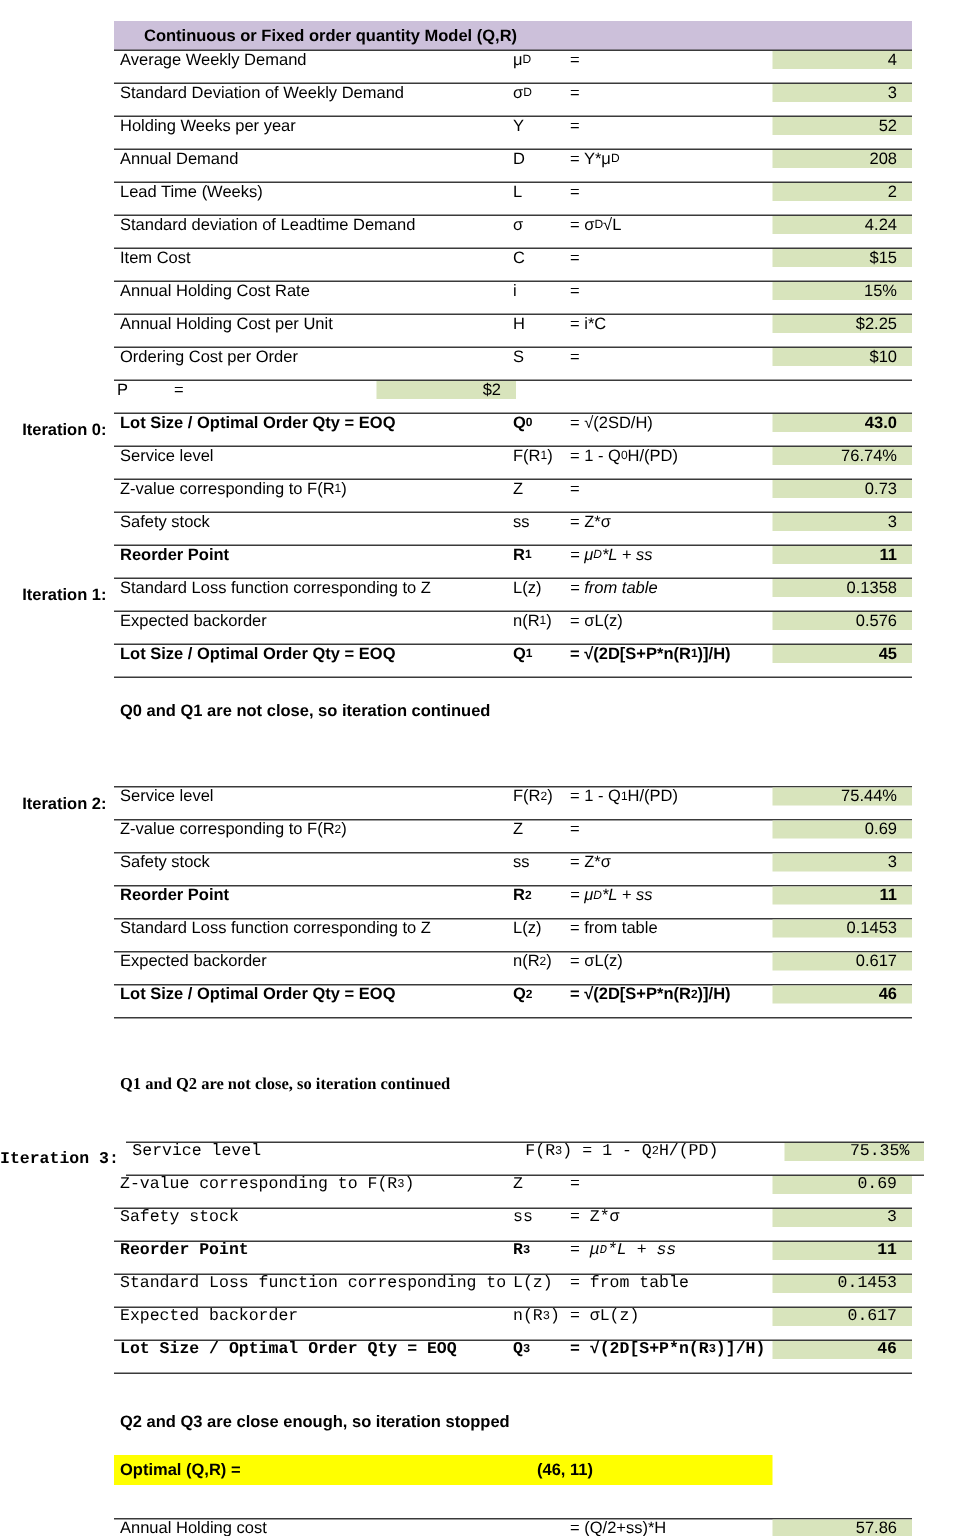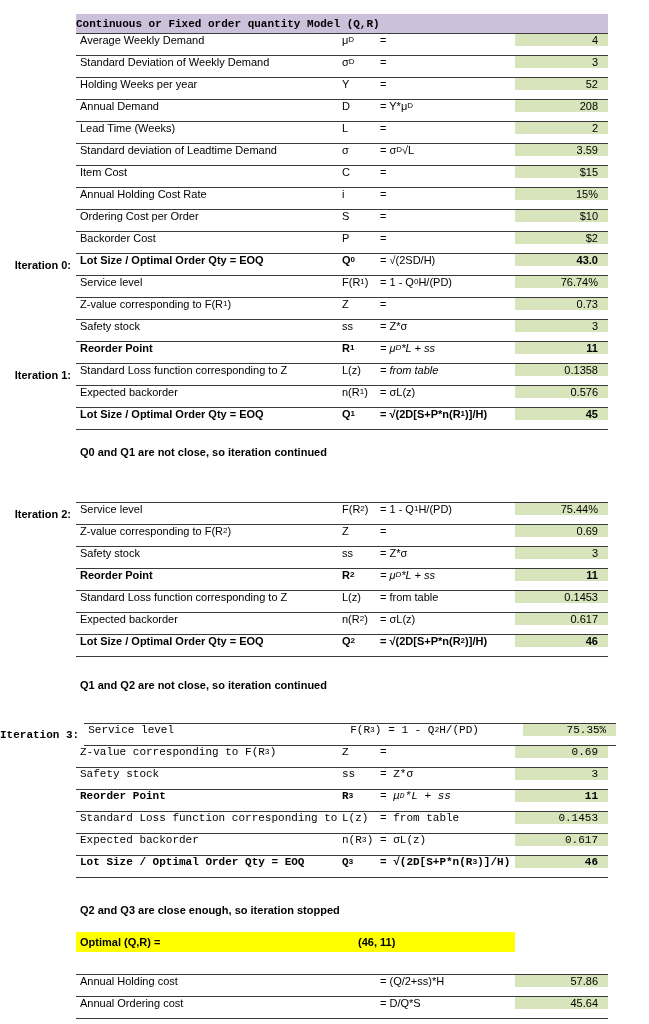--- a/index.html
+++ b/index.html
@@ -8,39 +8,39 @@
     font-family:"Liberation Sans",sans-serif;font-size:11px;color:#000;
   }
   .sheet{padding-top:14px;}
   .trow{display:flex;}
   .gutter{
     flex:0 0 76px;box-sizing:border-box;padding-right:5px;
     display:flex;align-items:center;justify-content:flex-end;
     font-weight:bold;white-space:nowrap;
   }
   .header-cells{
-    flex:0 0 532px;box-sizing:border-box;height:20px;padding-left:0;
+    flex:0 0 532px;box-sizing:border-box;height:20px;padding-left:20px;
     background:var(--header-bg,#ccc0da);font-weight:bold;
-    border-bottom:1px solid #3a3a3a;display:flex;align-items:center;font-family:Liberation Mono, monospace;
+    border-bottom:1px solid #3a3a3a;display:flex;align-items:center;
   }
   .cells{
     flex:0 0 532px;display:flex;height:21px;
     border-bottom:1px solid #3a3a3a;align-items:flex-start;
   }
   .topline .trow:first-child .cells{border-top:1px solid #3a3a3a;}
   .cell{display:flex;align-items:center;box-sizing:border-box;white-space:nowrap;}
   .cell.label{flex:0 0 264px;padding-left:4px;overflow:hidden;}
   .cell.symbol{flex:0 0 38px;padding-left:2px;}
   .cell.formula{flex:0 0 137px;padding-left:2px;}
   .cell.value{flex:0 0 93px;justify-content:flex-end;padding-right:10px;background:var(--value-bg,#d8e4bc);}
   .b{font-weight:bold;}
   .i{font-style:italic;}
   sub{font-size:8px;line-height:0;}
   .note{margin:16px 0 0 80px;font-weight:bold;height:16px;}
-  .note-2{margin-top:22px;}
+  .note-2{margin-top:38px;font-family:Liberation Serif, serif;}
   .note-3{margin-top:26px;}
   .t2{margin-top:40px;}
   .t3{margin-top:28px;font-family:Liberation Mono, monospace;}
   .t4{margin-top:22px;}
   .optimal-row{margin-top:12px;}
   .opt-box{
     flex:0 0 439px;height:20px;background:var(--highlight,#ffff00);
     display:flex;align-items:center;font-weight:bold;gap:12px;
   }
   .opt-label{width:264px;box-sizing:border-box;padding-left:4px;}
@@ -101,21 +101,21 @@
           <div class="cell formula">=</div>
           <div class="cell value">2</div>
         </div>
       </div>
       <div class="trow">
         <div class="gutter"></div>
         <div class="cells">
           <div class="cell label">Standard deviation of Leadtime Demand</div>
           <div class="cell symbol">σ</div>
           <div class="cell formula">= σ<sub>D</sub>√L</div>
-          <div class="cell value">3.59</div>
+          <div class="cell value">4.24</div>
         </div>
       </div>
       <div class="trow">
         <div class="gutter"></div>
         <div class="cells">
           <div class="cell label">Item Cost</div>
           <div class="cell symbol">C</div>
           <div class="cell formula">=</div>
           <div class="cell value">$15</div>
         </div>
@@ -124,34 +124,39 @@
         <div class="gutter"></div>
         <div class="cells">
           <div class="cell label">Annual Holding Cost Rate</div>
           <div class="cell symbol">i</div>
           <div class="cell formula">=</div>
           <div class="cell value">15%</div>
         </div>
       </div>
       <div class="trow">
         <div class="gutter"></div>
+        <div class="cells">
+          <div class="cell label">Annual Holding Cost per Unit</div>
+          <div class="cell symbol">H</div>
+          <div class="cell formula">= i*C</div>
+          <div class="cell value">$2.25</div>
+        </div>
       </div>
       <div class="trow">
         <div class="gutter"></div>
         <div class="cells">
           <div class="cell label">Ordering Cost per Order</div>
           <div class="cell symbol">S</div>
           <div class="cell formula">=</div>
           <div class="cell value">$10</div>
         </div>
       </div>
       <div class="trow">
         <div class="gutter"></div>
         <div class="cells">
-          <div class="cell label">Backorder Cost</div>
           <div class="cell symbol">P</div>
           <div class="cell formula">=</div>
           <div class="cell value">$2</div>
         </div>
       </div>
       <div class="trow">
         <div class="gutter">Iteration 0:</div>
         <div class="cells">
           <div class="cell label b">Lot Size / Optimal Order Qty  = EOQ</div>
           <div class="cell symbol b">Q<sub>0</sub></div>

